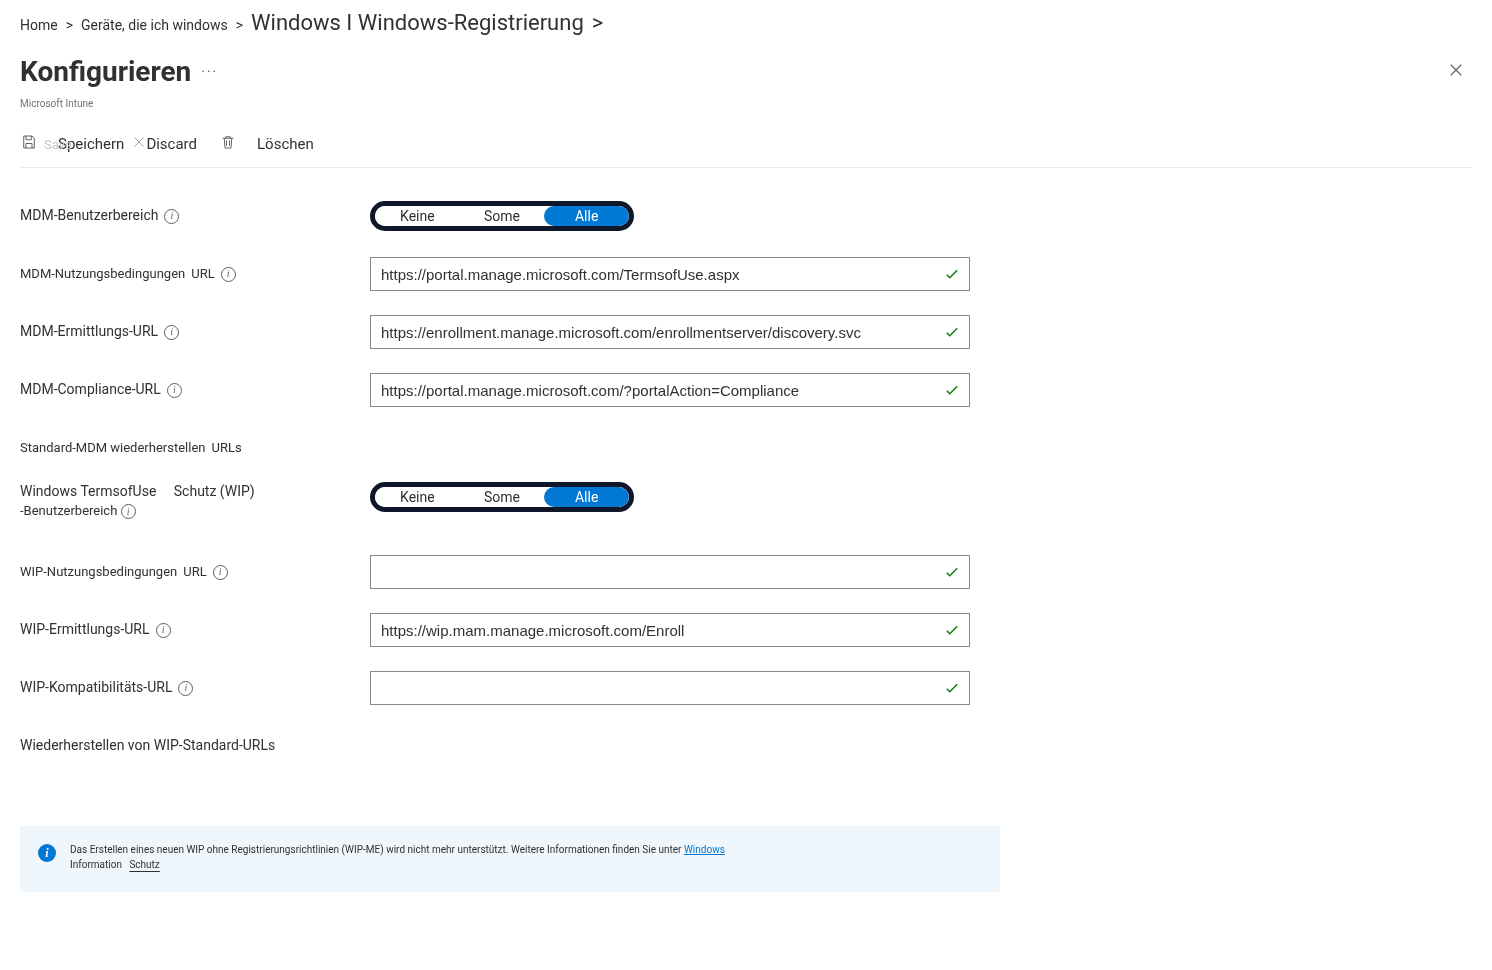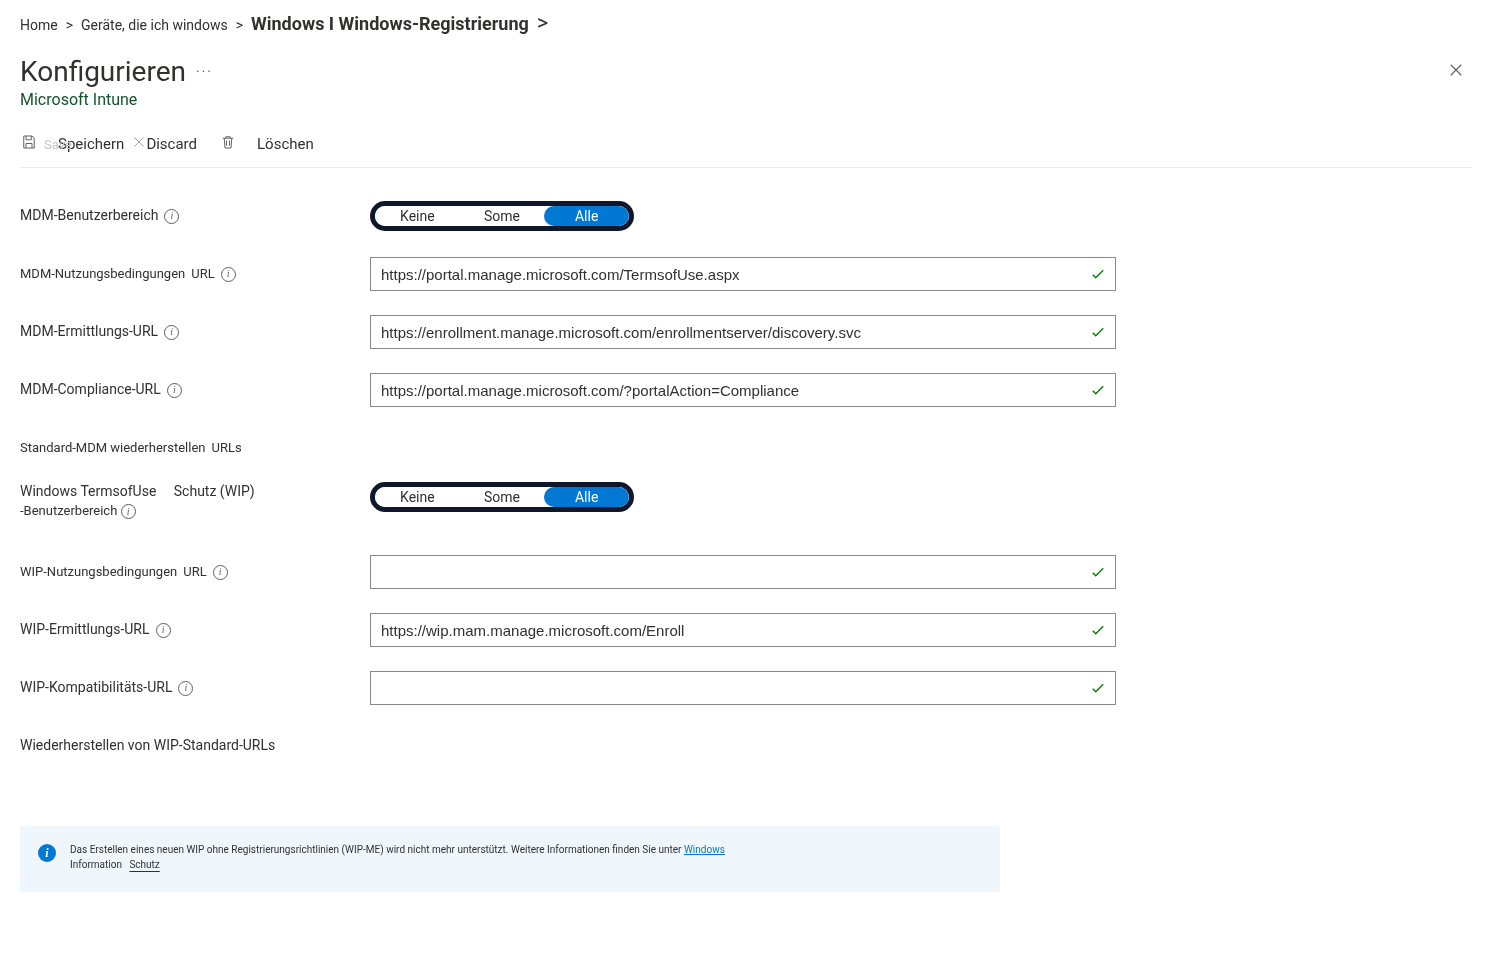--- a/index.html
+++ b/index.html
@@ -13,49 +13,49 @@
   }
   
   .breadcrumb {
     display: flex;
     align-items: baseline;
     gap: 8px;
     flex-wrap: wrap;
     margin-bottom: 20px;
   }
   .breadcrumb .crumb { font-size: 14px; color: #323130; }
-  .breadcrumb .crumb.large { font-size: 18px; font-weight: 700; }
+  .breadcrumb .crumb.large { font-size: 22px; font-weight: 400; }
   .breadcrumb .sep { font-size: 14px; }
   .breadcrumb .sep.large { font-size: 22px; }
 
   
   .page-header {
     display: flex;
     align-items: flex-start;
     justify-content: space-between;
   }
   .page-header .title-block .title-row {
     display: flex;
     align-items: center;
     gap: 10px;
   }
   .page-header h1 {
     font-size: 28px;
-    font-weight: 400;
+    font-weight: 700;
   }
   .page-header .more-dots {
     font-size: 14px;
     letter-spacing: 2px;
     color: #605e5c;
     cursor: pointer;
   }
   .page-header .subtitle {
-    font-size: 16px;
-    color: #14532d;
-    margin-top: 2px;
+    font-size: 10px;
+    color: #737373;
+    margin-top: 10px;
   }
   .close-btn {
     width: 32px;
     height: 32px;
     display: flex;
     align-items: center;
     justify-content: center;
     cursor: pointer;
   }
   .close-btn svg { width: 18px; height: 18px; stroke: #605e5c; stroke-width: 1.5; }
@@ -157,21 +157,21 @@
     border-radius: 14px;
   }
 
   
   .field {
     display: flex;
     align-items: center;
     border: 1px solid #8a8886;
     height: 34px;
     padding: 0 8px 0 10px;
-    width: 746px;
+    width: 600px;
   }
   .field input {
     border: none;
     outline: none;
     flex: 1;
     font-size: 15px;
     color: #323130;
     background: transparent;
   }
   .field .check {

